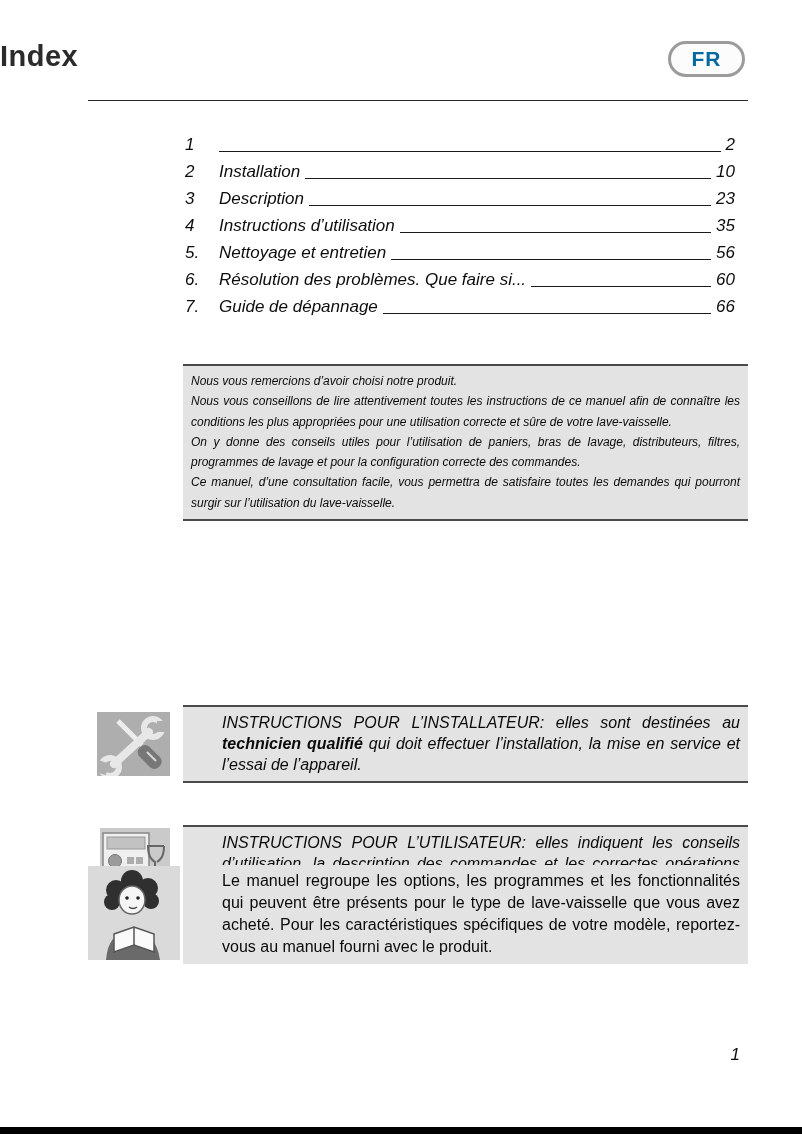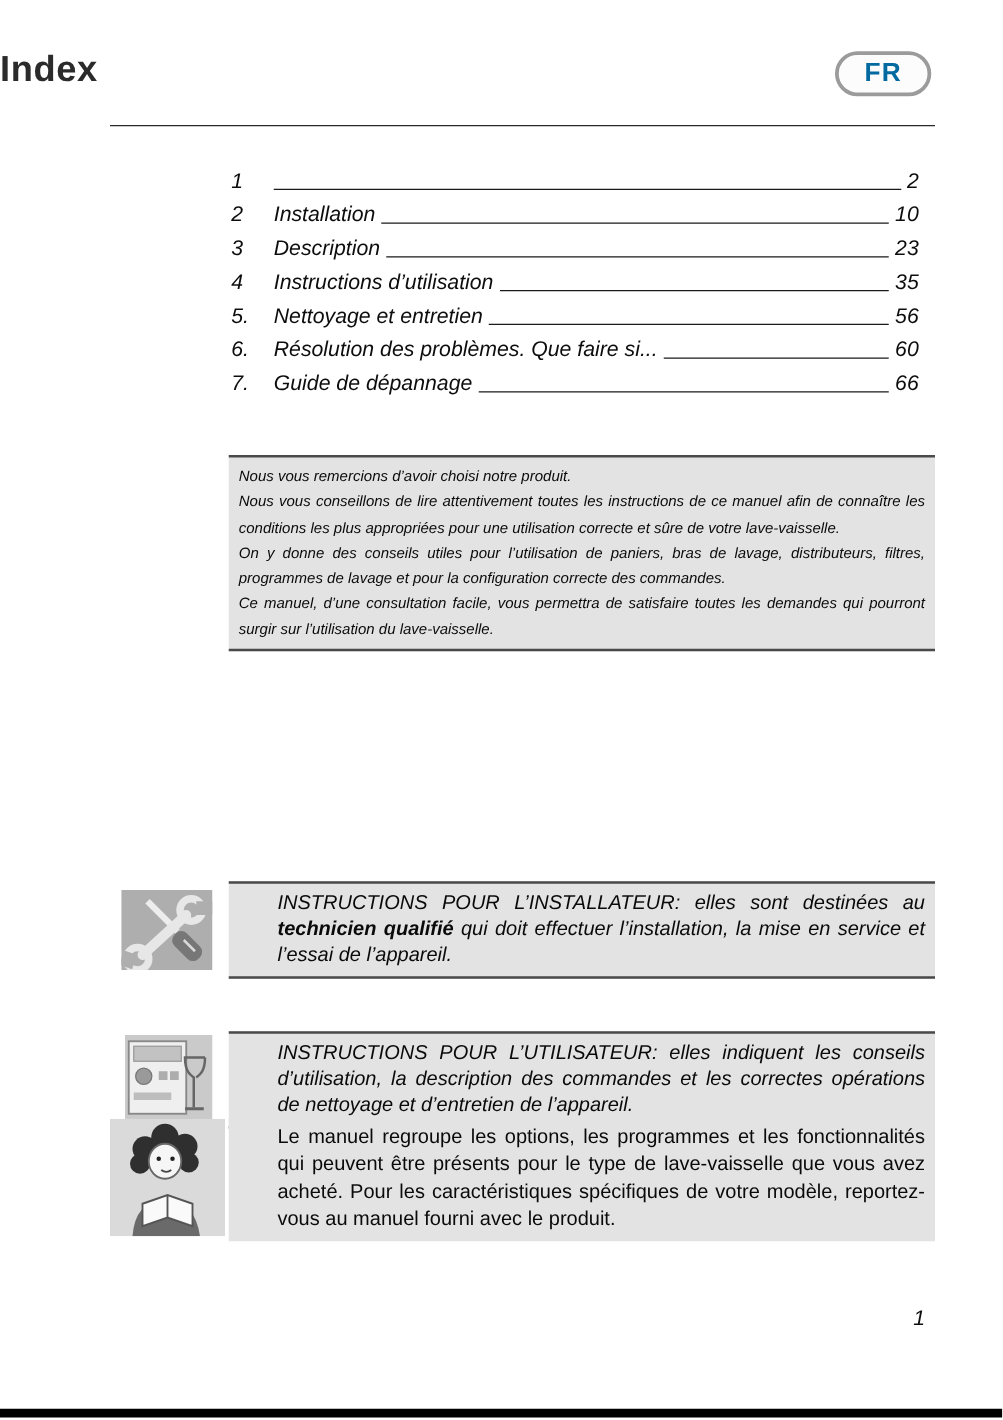--- a/index.html
+++ b/index.html
@@ -80,21 +80,21 @@
 
   .info-row {
     position: absolute;
     left: 88px;
     width: 660px;
     display: flex;
     align-items: flex-start;
   }
   .row-installer { top: 705px; }
   .row-user { top: 797px; margin-top: 28px; }
-  .row-model { top: 894px; }
+  .row-model { top: 865px; }
   .icon-cell { flex: none; width: 95px; }
   .info-box {
     flex: 1;
     font-size: 16px;
     line-height: 21px;
     padding-left: 39px;
   }
   .info-box.italic { font-style: italic; }
   .info-box.no-border { border-top: none; border-bottom: none; line-height: 22px; }
   .bold { font-weight: bold; }

